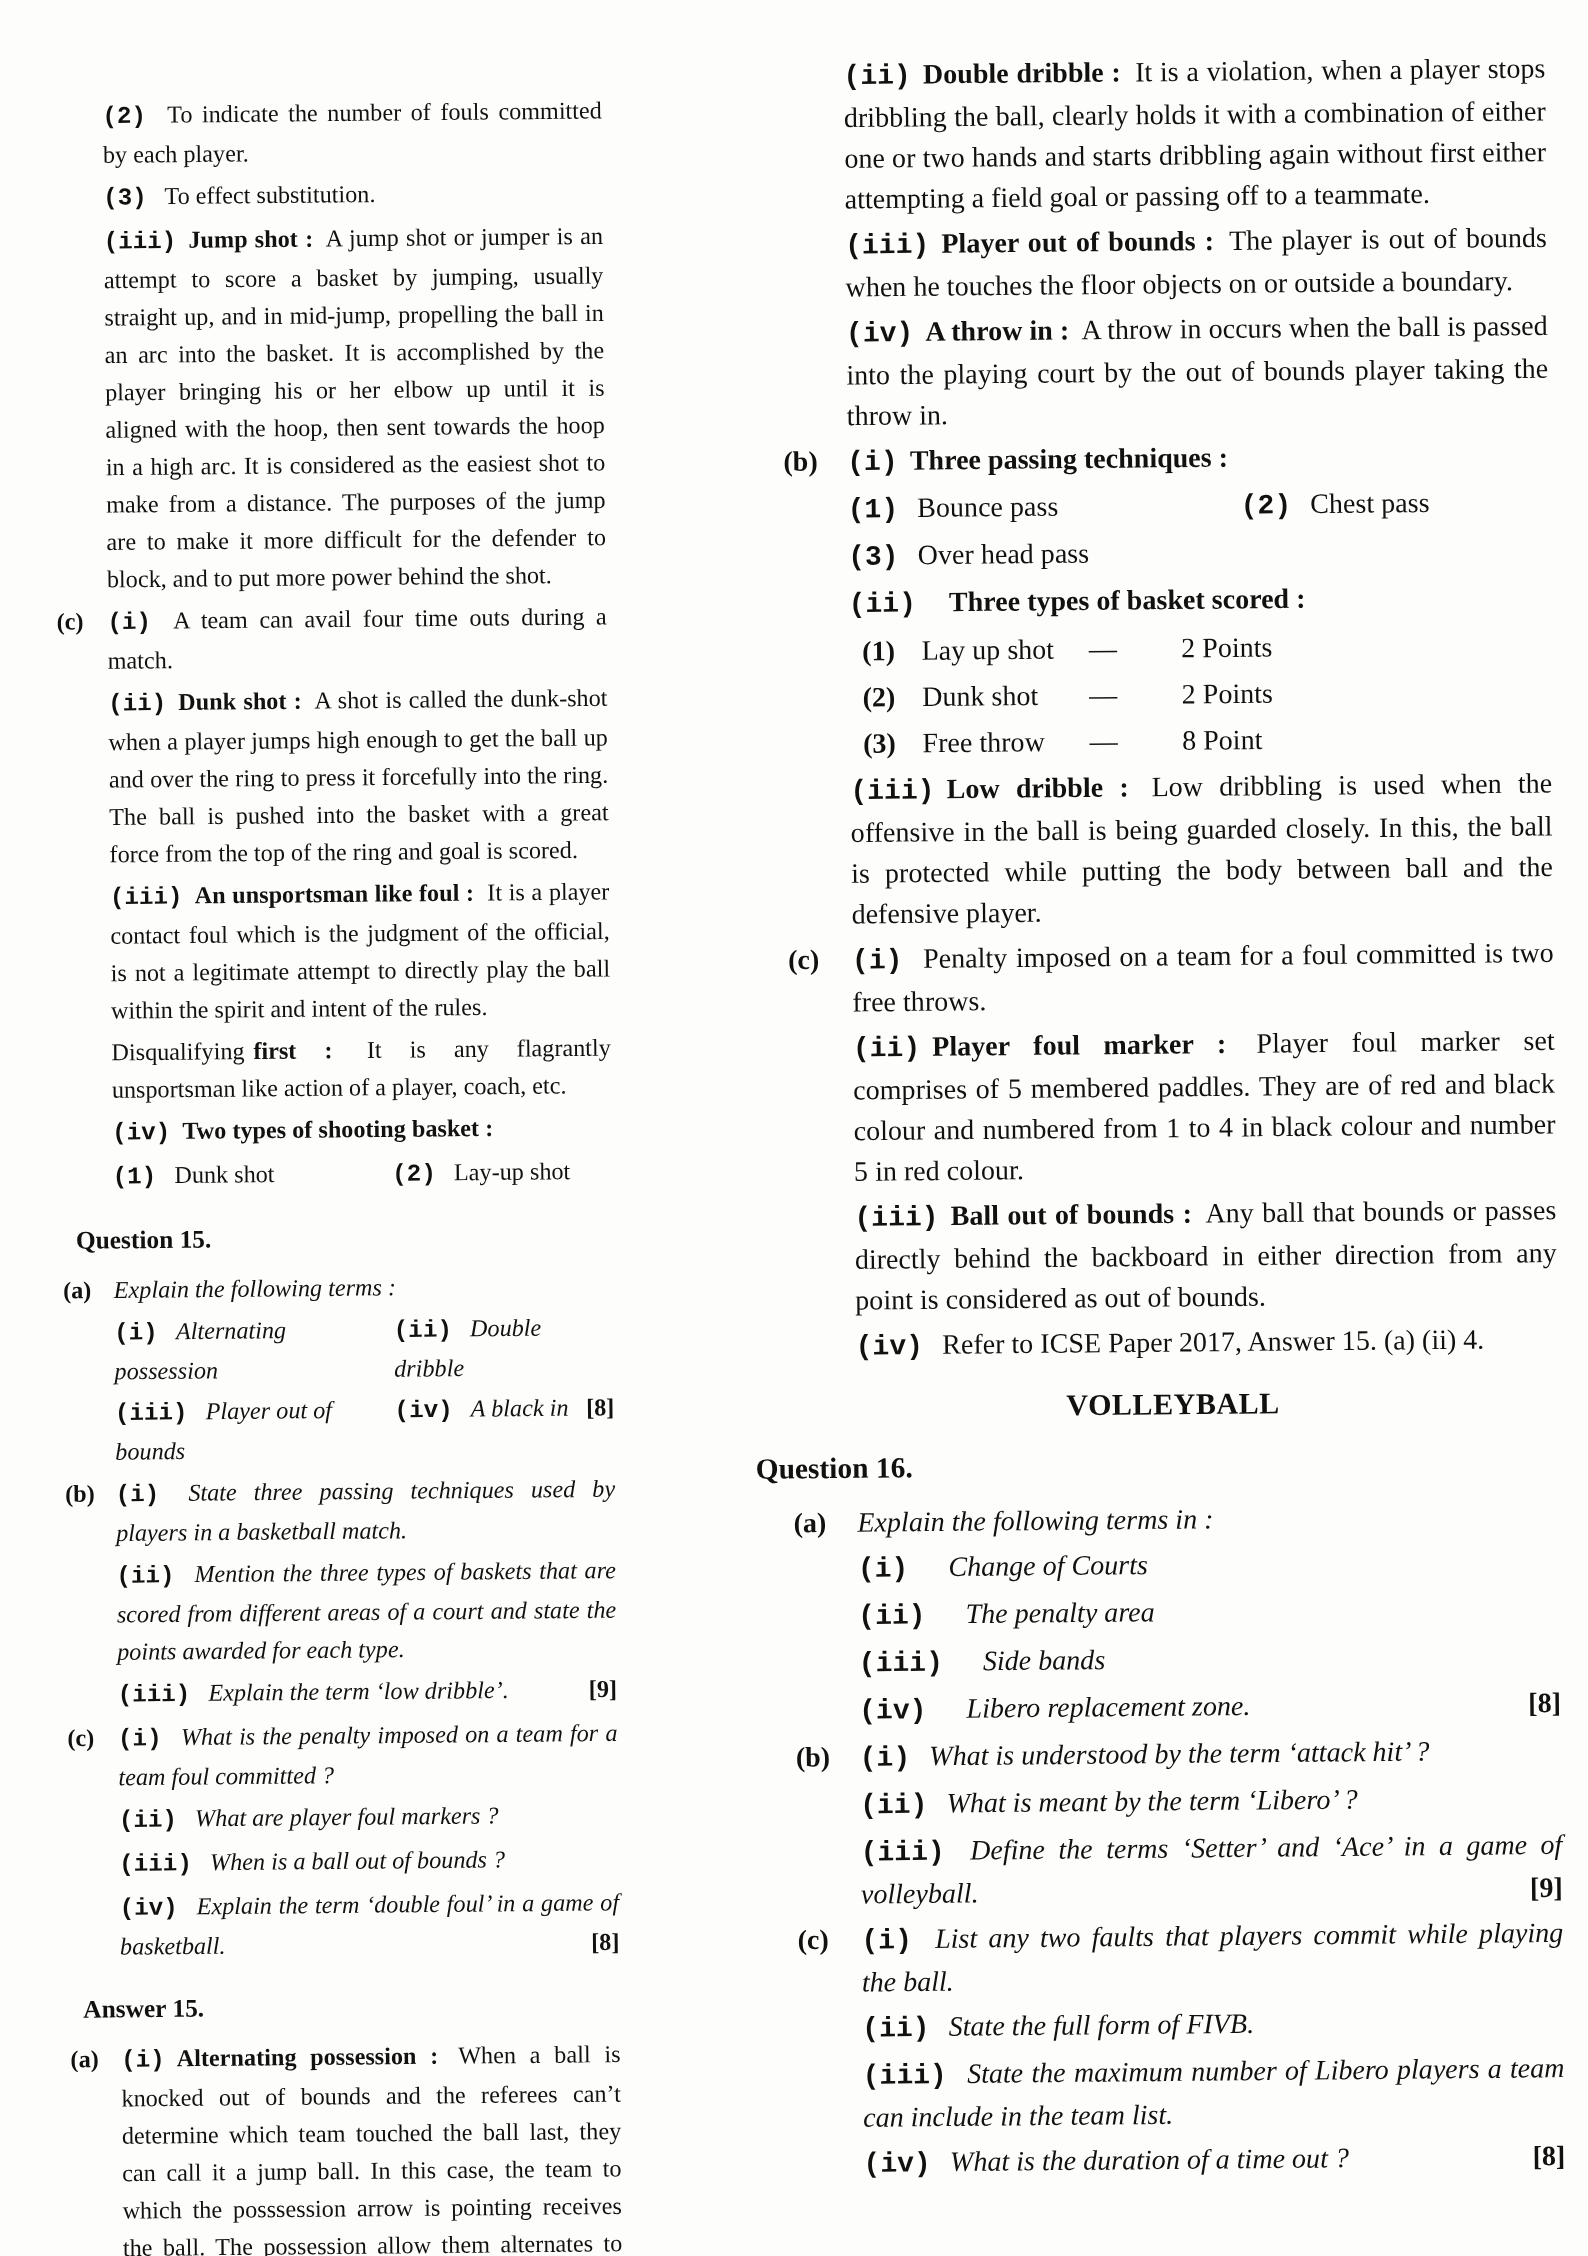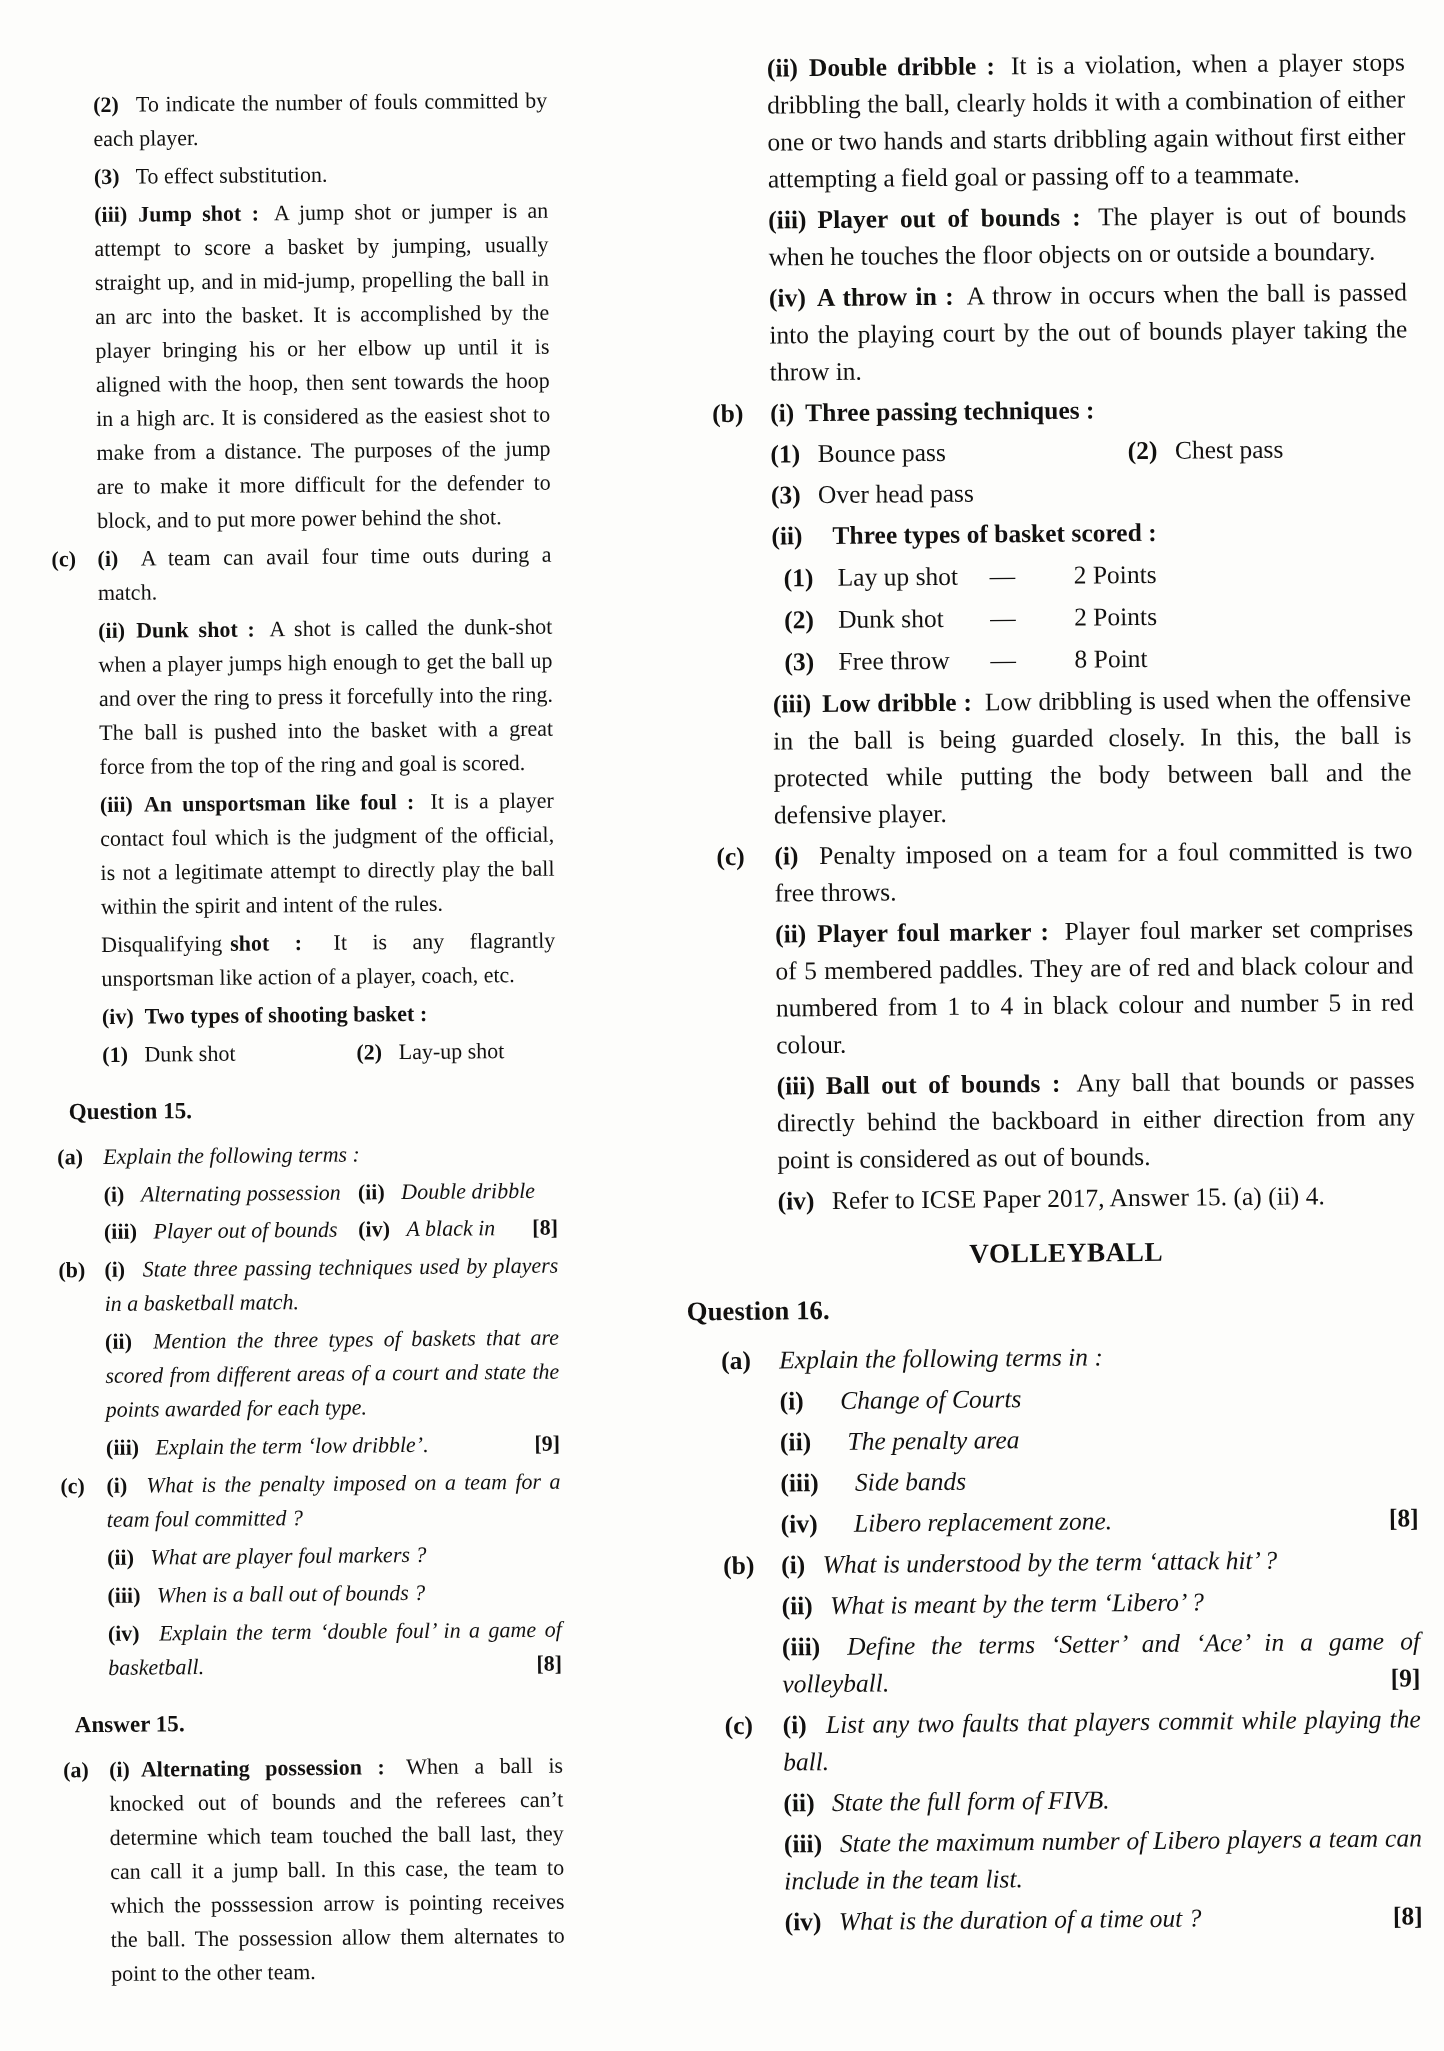--- a/index.html
+++ b/index.html
@@ -12,21 +12,21 @@
   .sheet { position:absolute; inset:0; transform:rotate(-0.55deg); transform-origin:50% 50%; }
 
   .col { position:absolute; }
   .col-left  { left:54px;  top:78px; width:502px; font-size:22px;   line-height:34px; }
   .col-right { left:714px; top:46px; width:700px; font-size:25.5px; line-height:37px; }
 
   .block { position:relative; margin:4px 0 4px 48px; text-align:justify; }
   .col-right .block { margin-left:62px; }
   .outer { position:absolute; left:-46px; top:0; font-weight:700; }
   .col-right .outer { left:-58px; }
-  .lbl  { font-weight:700; padding-right:11px; }
+  .lbl  { font-weight:700; padding-right:11px;font-family:Liberation Mono, monospace; }
   .lbl.gap { padding-right:30px; }
   .pre  { padding-right:8px; }
   .lead { font-weight:700; padding-right:6px; }
   .it   { font-style:italic; }
   .mark { float:right; font-weight:700; padding-left:14px; }
 
   .row { display:flex; margin:3px 0 3px 48px; }
   .col-right .row { margin-left:62px; }
   .ca { width:56%; } .cb { flex:1; }
   .row .mark { margin-left:auto; float:none; }
@@ -74,21 +74,21 @@
       <span class="lbl">(ii)</span><span class="lead">Dunk shot :</span>
       <span>A shot is called the dunk-shot when a player jumps high enough to get the ball up and  over the ring to press it forcefully into the ring. The ball is pushed into the basket with a great force from the top of the ring and goal is scored.</span>
     </p>
 
     <p class="block">
       <span class="lbl">(iii)</span><span class="lead">An unsportsman like foul :</span>
       <span>It is a player contact foul which is the judgment of the official, is not a legitimate attempt to directly play the ball within the spirit and intent of the rules.</span>
     </p>
 
     <p class="block">
-      <span class="pre">Disqualifying</span><span class="lead">shot :</span>
+      <span class="pre">Disqualifying</span><span class="lead">first :</span>
       <span>It is any flagrantly unsportsman like action of a player, coach, etc.</span>
     </p>
 
     <p class="block">
       <span class="lbl">(iv)</span><span class="lead">Two types of shooting basket :</span>
     </p>
 
     <div class="row">
       <span class="ca">
         <span class="lbl">(1)</span>

